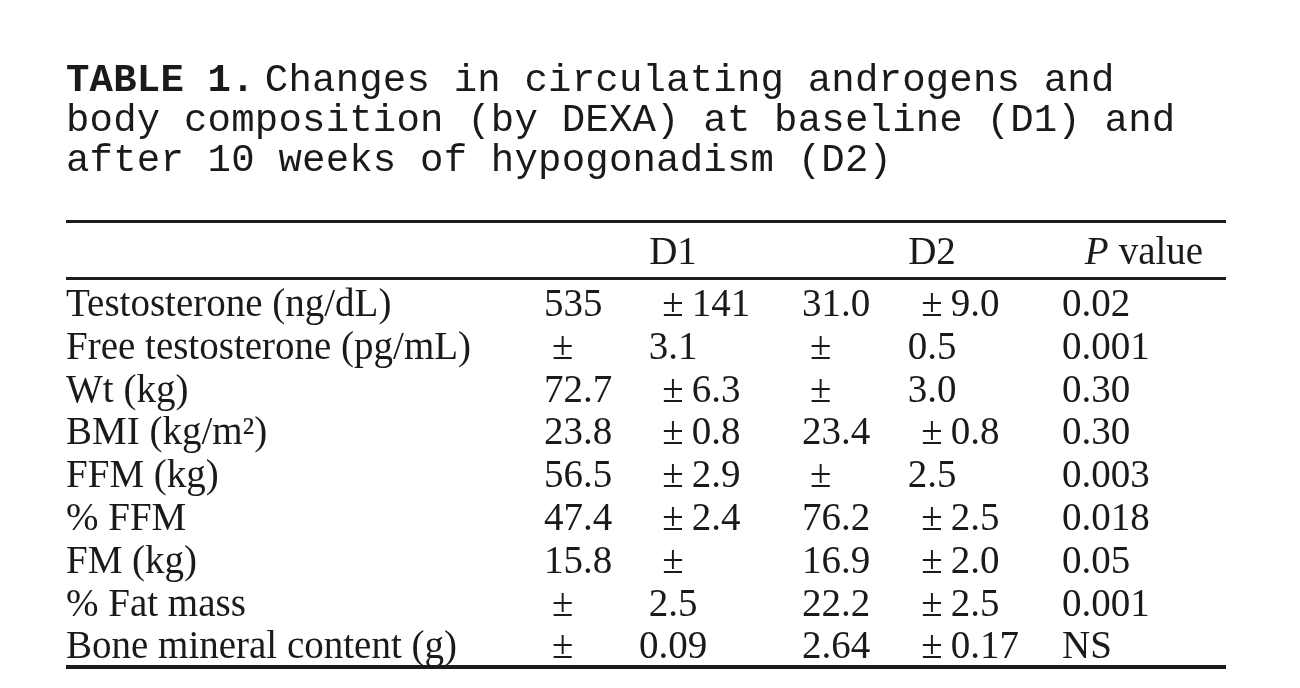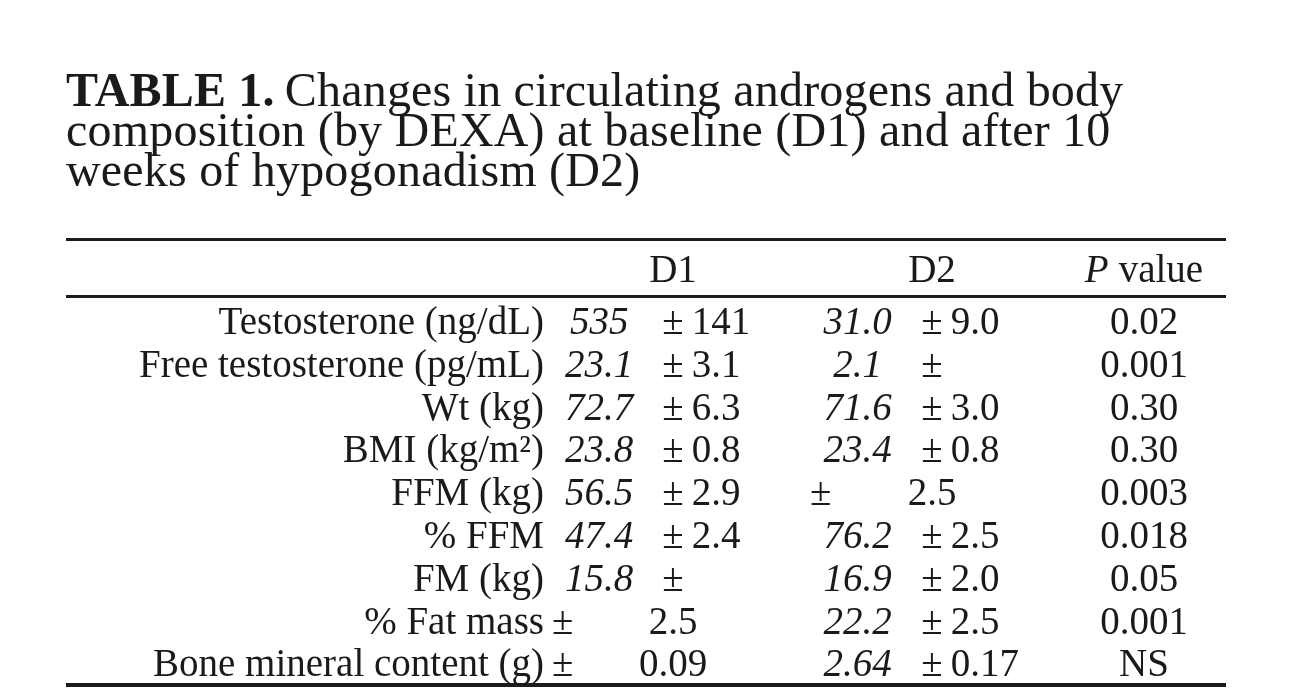--- a/index.html
+++ b/index.html
@@ -12,24 +12,25 @@
     font-family: "Liberation Serif", "DejaVu Serif", serif;
     color: #1a1a1a;
   }
   .wrap {
     position: absolute;
     left: 66px;
     top: 22px;
     width: 1160px;
   }
   .caption {
-    font-size: 48px;
+    font-size: 39px;
     line-height: 40px;
     width: 1120px;
     letter-spacing: 0.2px;
+    font-family: Liberation Mono, monospace;
   }
   .caption .cap-label {
     font-weight: bold;
     margin-right: 10px;
   }
   .tbl {
     margin-top: 38px;
     width: 1160px;
     border-top: 3px solid #1c1c1c;
     border-bottom: 4px solid #1c1c1c;
@@ -46,32 +47,32 @@
   }
   .hd { text-align: center; }
   .hp { text-align: center; }
   .hp .p-ital { font-style: italic; }
   .hp .p-rest { margin-left: 10px; }
   .row {
     height: 42.8px;
     font-size: 39px;
   }
   .lbl {
-    text-align: right;
+    text-align: left;
     white-space: nowrap;
   }
   .pm-cell {
     display: grid;
     grid-template-columns: 1fr auto 1fr;
     align-items: baseline;
   }
-  .pm-v { text-align: center; font-style: italic; }
+  .pm-v { text-align: left; }
   .pm-s { margin: 0 8px; }
   .pm-e { text-align: left; }
-  .pcol { text-align: center; }
+  .pcol { }
 </style>
 </head>
 <body>
 
 <div class="wrap">
 
   <p class="caption"><span class="cap-label">TABLE 1.</span><span>Changes in circulating androgens and body composition (by DEXA) at baseline (D1) and after 10 weeks of hypogonadism (D2)</span></p>
 
   <div class="tbl">
 
@@ -95,40 +96,38 @@
           <span class="pm-v">31.0</span>
           <span class="pm-s">±</span>
           <span class="pm-e">9.0</span>
         </div>
         <div class="pcol">0.02</div>
       </div>
 
       <div class="grid-row row">
         <div class="lbl">Free testosterone (pg/mL)</div>
         <div class="pm-cell">
-          <span class="pm-v">23.1</span>
           <span class="pm-s">±</span>
           <span class="pm-e">3.1</span>
         </div>
         <div class="pm-cell">
-          <span class="pm-v">2.1</span>
-          <span class="pm-s">±</span>
+          <span class="pm-s">±</span>
+          <span class="pm-e">0.5</span>
         </div>
         <div class="pcol">0.001</div>
       </div>
 
       <div class="grid-row row">
         <div class="lbl">Wt (kg)</div>
         <div class="pm-cell">
           <span class="pm-v">72.7</span>
           <span class="pm-s">±</span>
           <span class="pm-e">6.3</span>
         </div>
         <div class="pm-cell">
-          <span class="pm-v">71.6</span>
           <span class="pm-s">±</span>
           <span class="pm-e">3.0</span>
         </div>
         <div class="pcol">0.30</div>
       </div>
 
       <div class="grid-row row">
         <div class="lbl">BMI (kg/m²)</div>
         <div class="pm-cell">
           <span class="pm-v">23.8</span>

